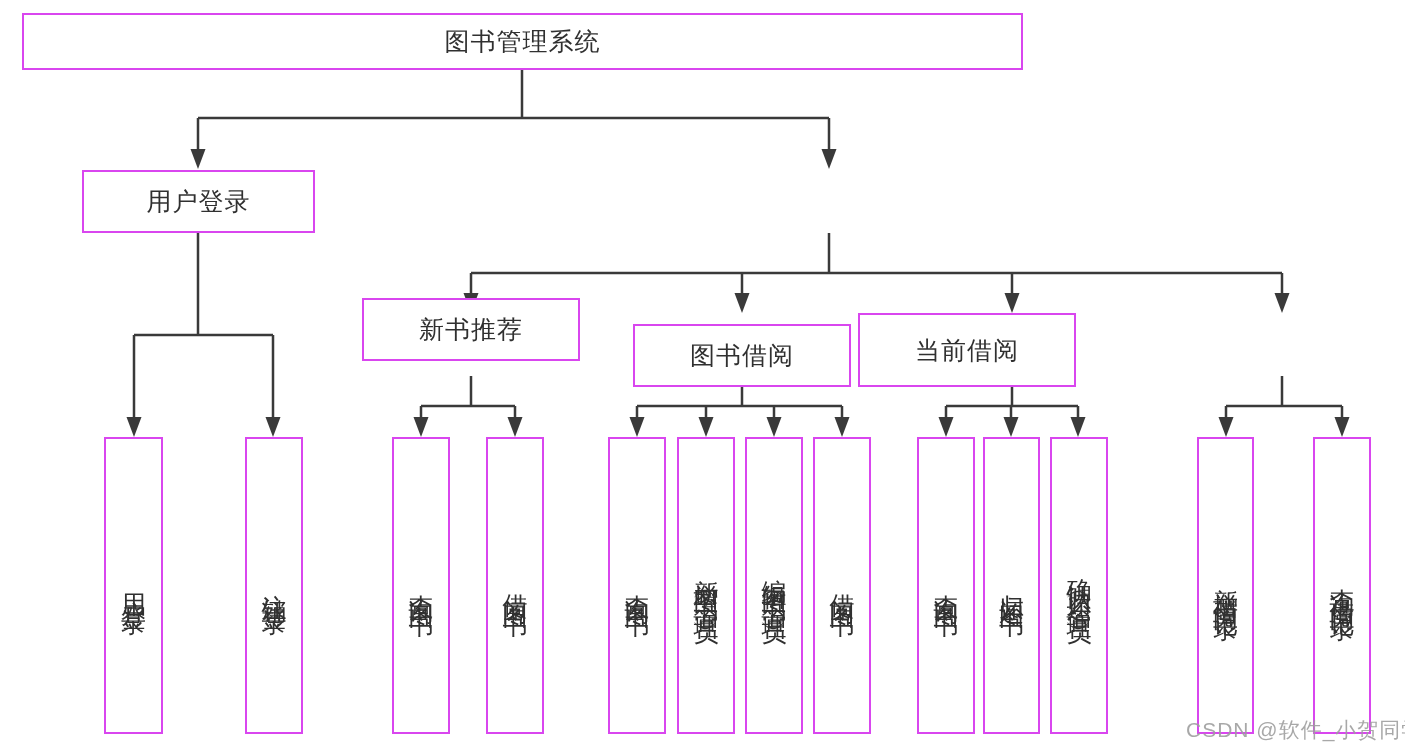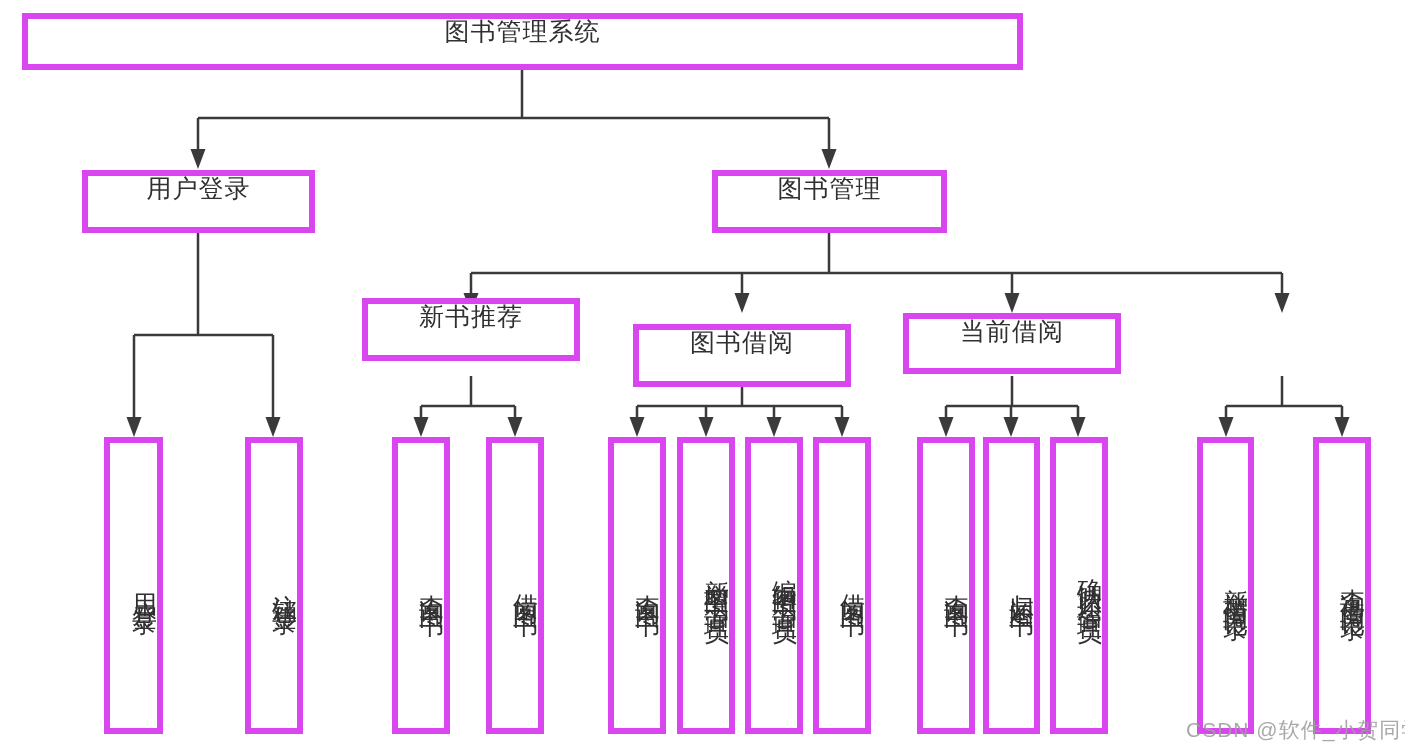--- a/index.html
+++ b/index.html
@@ -19,24 +19,24 @@
   }
   #connector-layer {
     position: absolute;
     left: 0; top: 0;
     width: 1405px; height: 747px;
     z-index: 1;
   }
   .node {
     position: absolute;
     box-sizing: border-box;
-    border: 6px solid #d946ef;
+    border: 2px solid #d946ef;
     background: #ffffff;
     display: flex;
-    align-items: flex-start;
+    align-items: center;
     justify-content: center;
     color: #303030;
     z-index: 2;
   }
   .hbox {
     font-size: 25px;
     letter-spacing: 1px;
     line-height: 1;
   }
   .vbox {
@@ -103,31 +103,28 @@
       </g>
   </svg>
 
   <div class="node hbox" style="left:22px;top:13px;width:1001px;height:57px">
     <span>图书管理系统</span>
   </div>
 
   <div class="node hbox" style="left:82px;top:170px;width:233px;height:63px">
     <span>用户登录</span>
   </div>
-  <div class="node hbox" style="left:712px;top:170px;width:235px;height:63px">
-    <span>图书管理</span>
-  </div>
 
   <div class="node hbox" style="left:362px;top:298px;width:218px;height:63px">
     <span>新书推荐</span>
   </div>
   <div class="node hbox" style="left:633px;top:324px;width:218px;height:63px">
     <span>图书借阅</span>
   </div>
-  <div class="node hbox" style="left:903px;top:313px;width:218px;height:61px">
+  <div class="node hbox" style="left:858px;top:313px;width:218px;height:74px">
     <span>当前借阅</span>
   </div>
 
   <div class="node vbox" style="left:104px;top:437px;width:59px;height:297px">
     <span>用户登录</span>
   </div>
   <div class="node vbox" style="left:245px;top:437px;width:58px;height:297px">
     <span>注销登录</span>
   </div>
 

